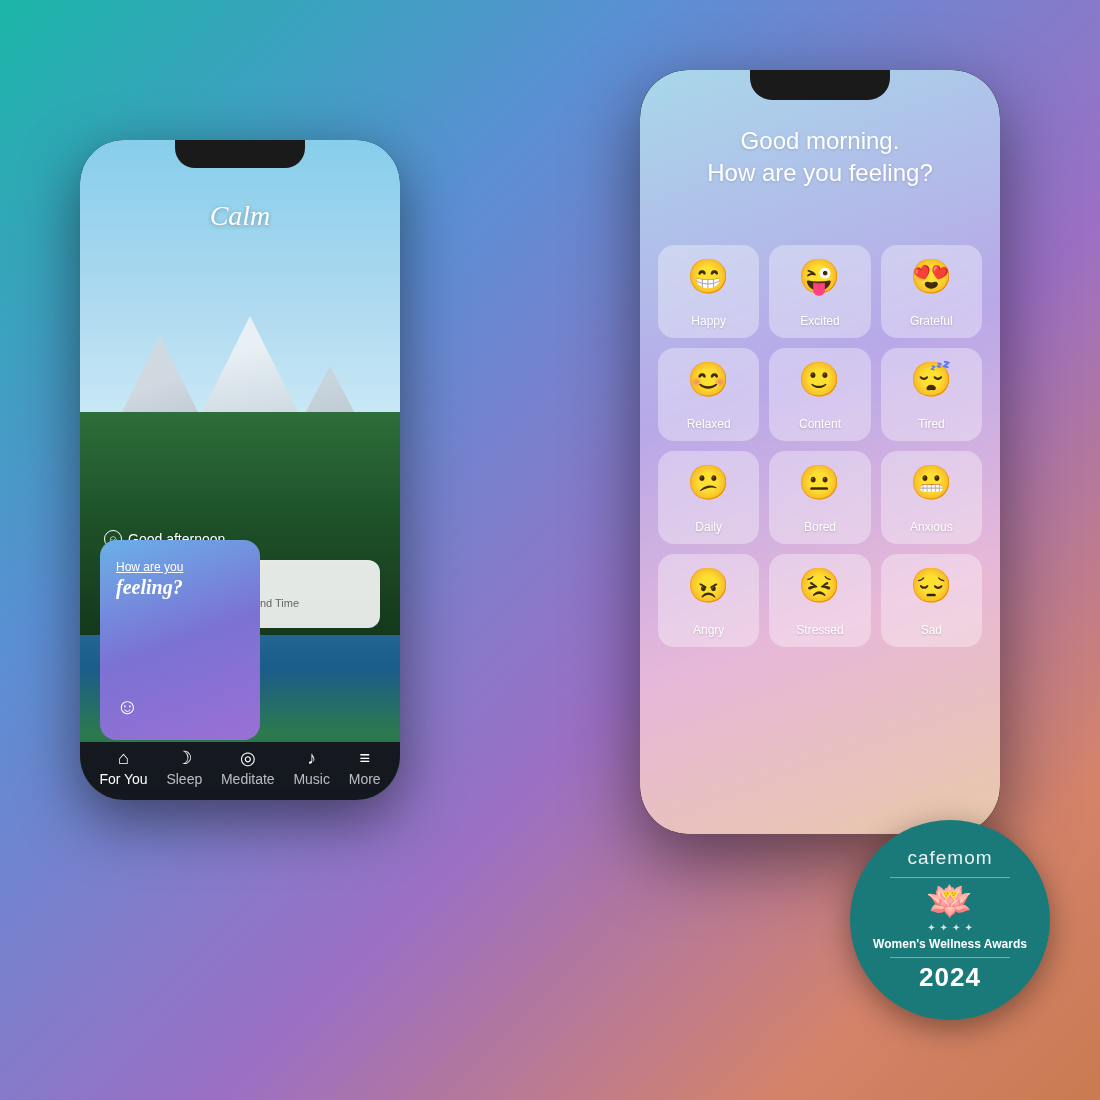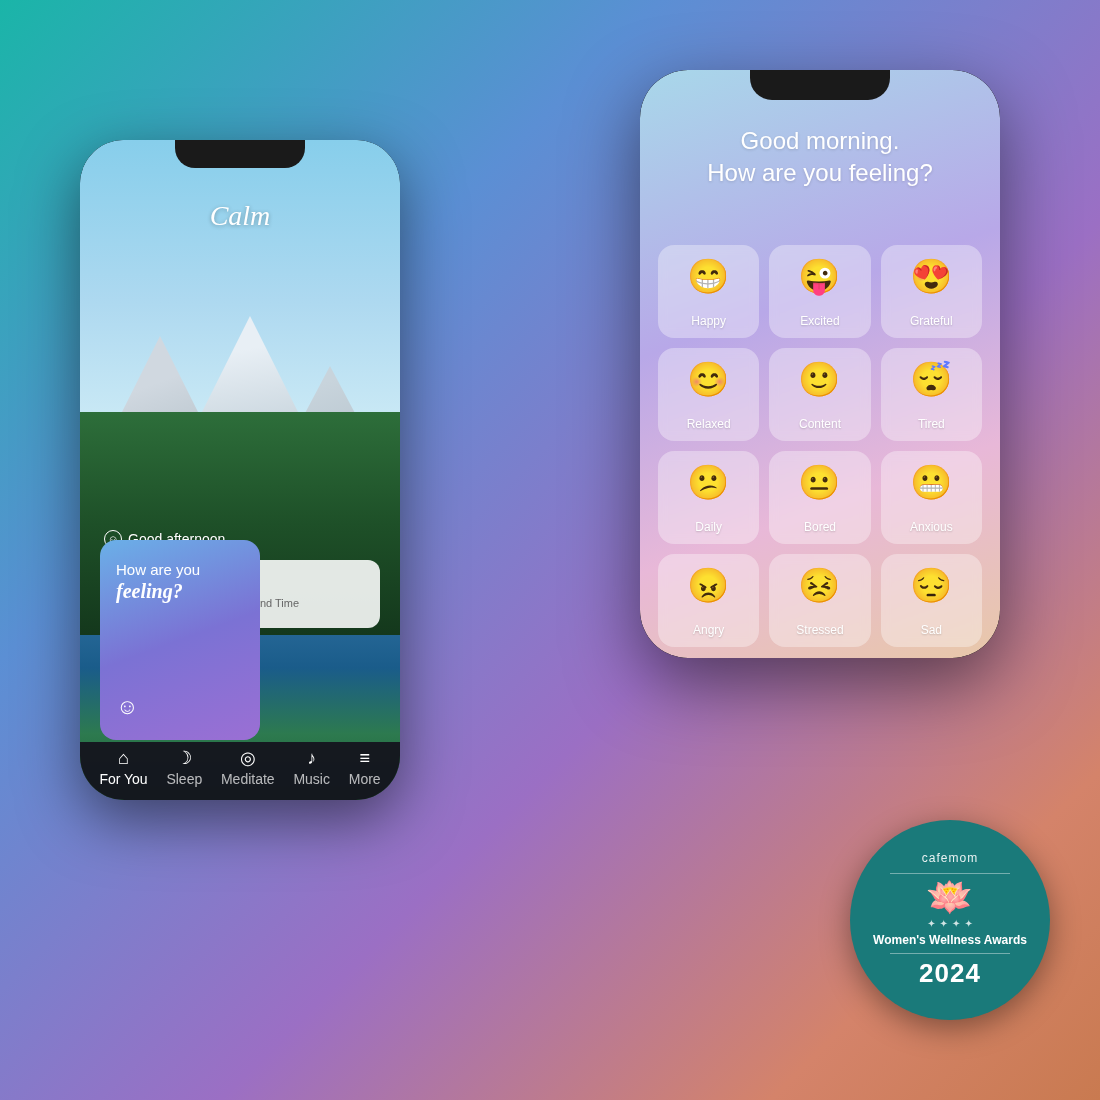--- a/index.html
+++ b/index.html
@@ -238,23 +238,24 @@
       padding: 20px 16px;
       z-index: 5;
       display: flex;
       flex-direction: column;
       align-items: flex-start;
       justify-content: space-between;
     }
 
     .feeling-card .how-text {
       color: white;
-      font-size: 15px;
+      font-size: 12px;
       font-weight: 400;
       line-height: 1.3;
+      text-decoration: underline;
     }
 
     .feeling-card .feeling-cursive {
       color: white;
       font-size: 20px;
       font-style: italic;
       font-weight: 700;
       font-family: Georgia, serif;
     }
 
@@ -300,21 +301,21 @@
     .nav-item.active .nav-label {
       color: white;
     }
 
     
     .phone-right {
       position: absolute;
       right: 80px;
       top: 50px;
       width: 360px;
-      height: 588px;
+      height: 764px;
       background: #1a1a1a;
       border-radius: 48px;
       box-shadow: 0 25px 70px rgba(0,0,0,0.5);
       overflow: hidden;
       z-index: 3;
       text-decoration: underline;
     }
 
     .phone-right .screen {
       position: absolute;
@@ -398,21 +399,21 @@
       display: flex;
       flex-direction: column;
       align-items: center;
       justify-content: center;
       box-shadow: 0 8px 30px rgba(0,0,0,0.4);
       z-index: 10;
     }
 
     .cafemom-badge .brand {
       color: rgba(255,255,255,0.9);
-      font-size: 12px;
+      font-size: 19px;
       font-weight: 400;
       letter-spacing: 1px;
       margin-bottom: 4px;
     }
 
     .cafemom-badge .lotus {
       color: white;
       font-size: 38px;
       line-height: 1;
       margin-bottom: 2px;

